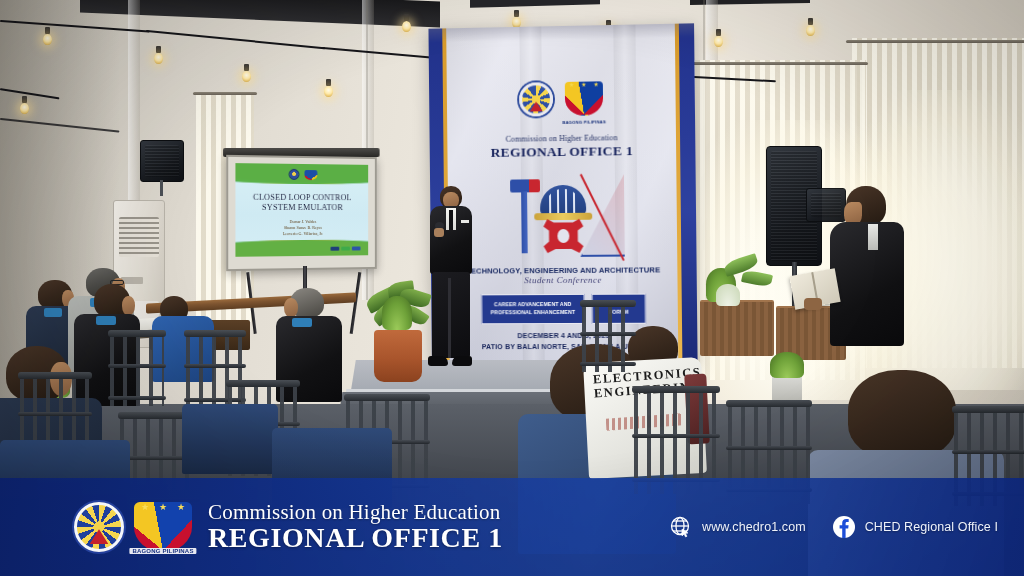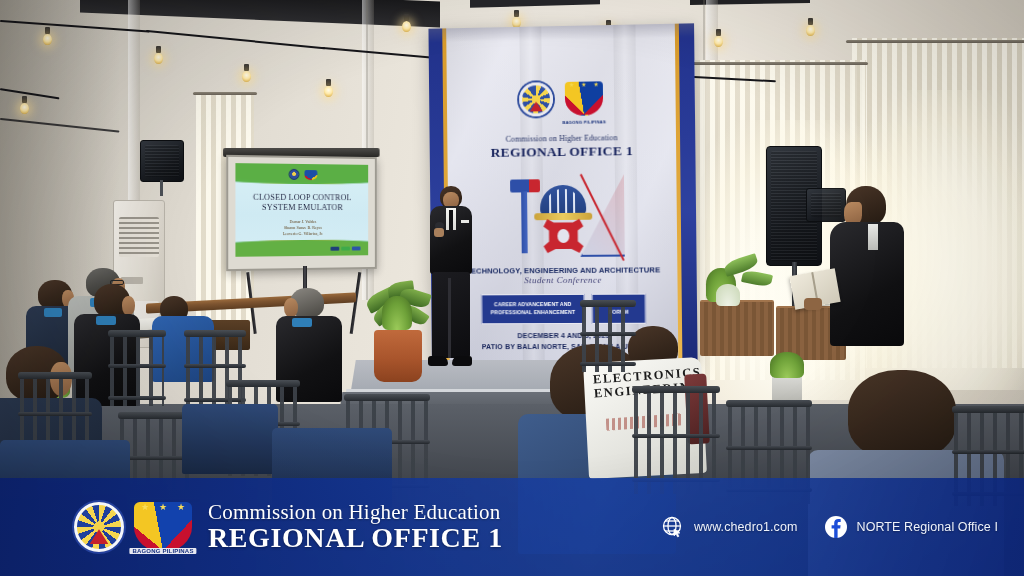--- a/index.html
+++ b/index.html
@@ -919,20 +919,20 @@
           <span class="label">www.chedro1.com</span>
         </div>
 
         <div class="social">
           <span class="ic">
             <svg width="24" height="24" viewBox="0 0 24 24">
               <circle cx="12" cy="12" r="11" fill="#ffffff"></circle>
               <path d="M13.6 23V13.4h2.6l.4-3.1h-3V8.4c0-.9.25-1.5 1.55-1.5H16.7V4.15C16.4 4.1 15.4 4 14.25 4c-2.4 0-4.05 1.45-4.05 4.1v2.2H7.6v3.1h2.6V23z" fill="#1d4ed8"></path>
             </svg>
           </span>
-          <span class="label">NORTE Regional Office I</span>
+          <span class="label">CHED Regional Office I</span>
         </div>
 
       </div>
     </div>
   </div>
 
 </div>
 
 </body></html>

